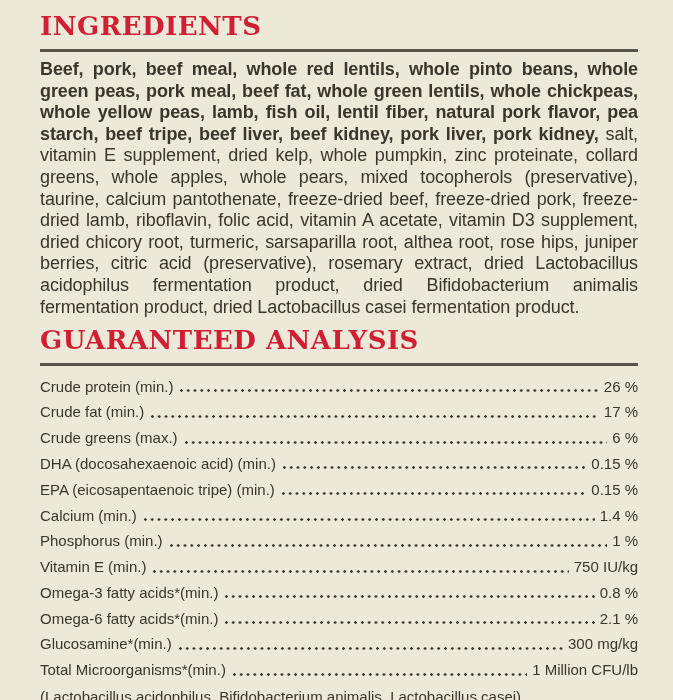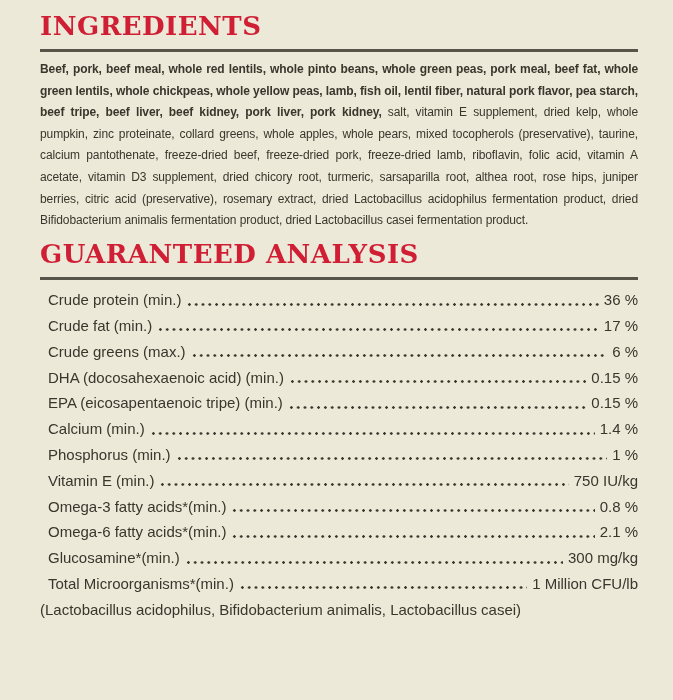--- a/index.html
+++ b/index.html
@@ -24,28 +24,28 @@
     color: #d01f35;
     letter-spacing: 0.5px;
   }
   .rule {
     height: 3px;
     background: #57544a;
     margin: 7px 0 7px 0;
   }
   .ingredients-text {
     margin: 0;
-    font-size: 12px;
+    font-size: 18px;
     line-height: 21.6px;
     text-align: justify;
     letter-spacing: -0.1px;
   }
   .ingredients-text .bold { font-weight: bold; }
   .ga-title { margin-top: 7px; }
-  .table { margin-top: 3px; margin-left: 8px; }
+  .table { margin-top: 3px; }
   .row {
     display: flex;
     align-items: center;
     height: 25.8px;
     font-size: 15px;
   }
   .row-label, .row-value { white-space: nowrap; }
   .dots {
     flex: 1;
     height: 12px;
@@ -69,21 +69,21 @@
   </section>
 
   <section>
     <h1 class="section-title ga-title">GUARANTEED ANALYSIS</h1>
     <div class="rule"></div>
 
     <div class="table" id="analysis-table">
   <div class="row">
     <span class="row-label">Crude protein (min.)</span>
     <span class="dots"></span>
-    <span class="row-value">36 %</span>
+    <span class="row-value">26 %</span>
   </div>
 
   <div class="row">
     <span class="row-label">Crude fat (min.)</span>
     <span class="dots"></span>
     <span class="row-value">17 %</span>
   </div>
 
   <div class="row">
     <span class="row-label">Crude greens (max.)</span>

